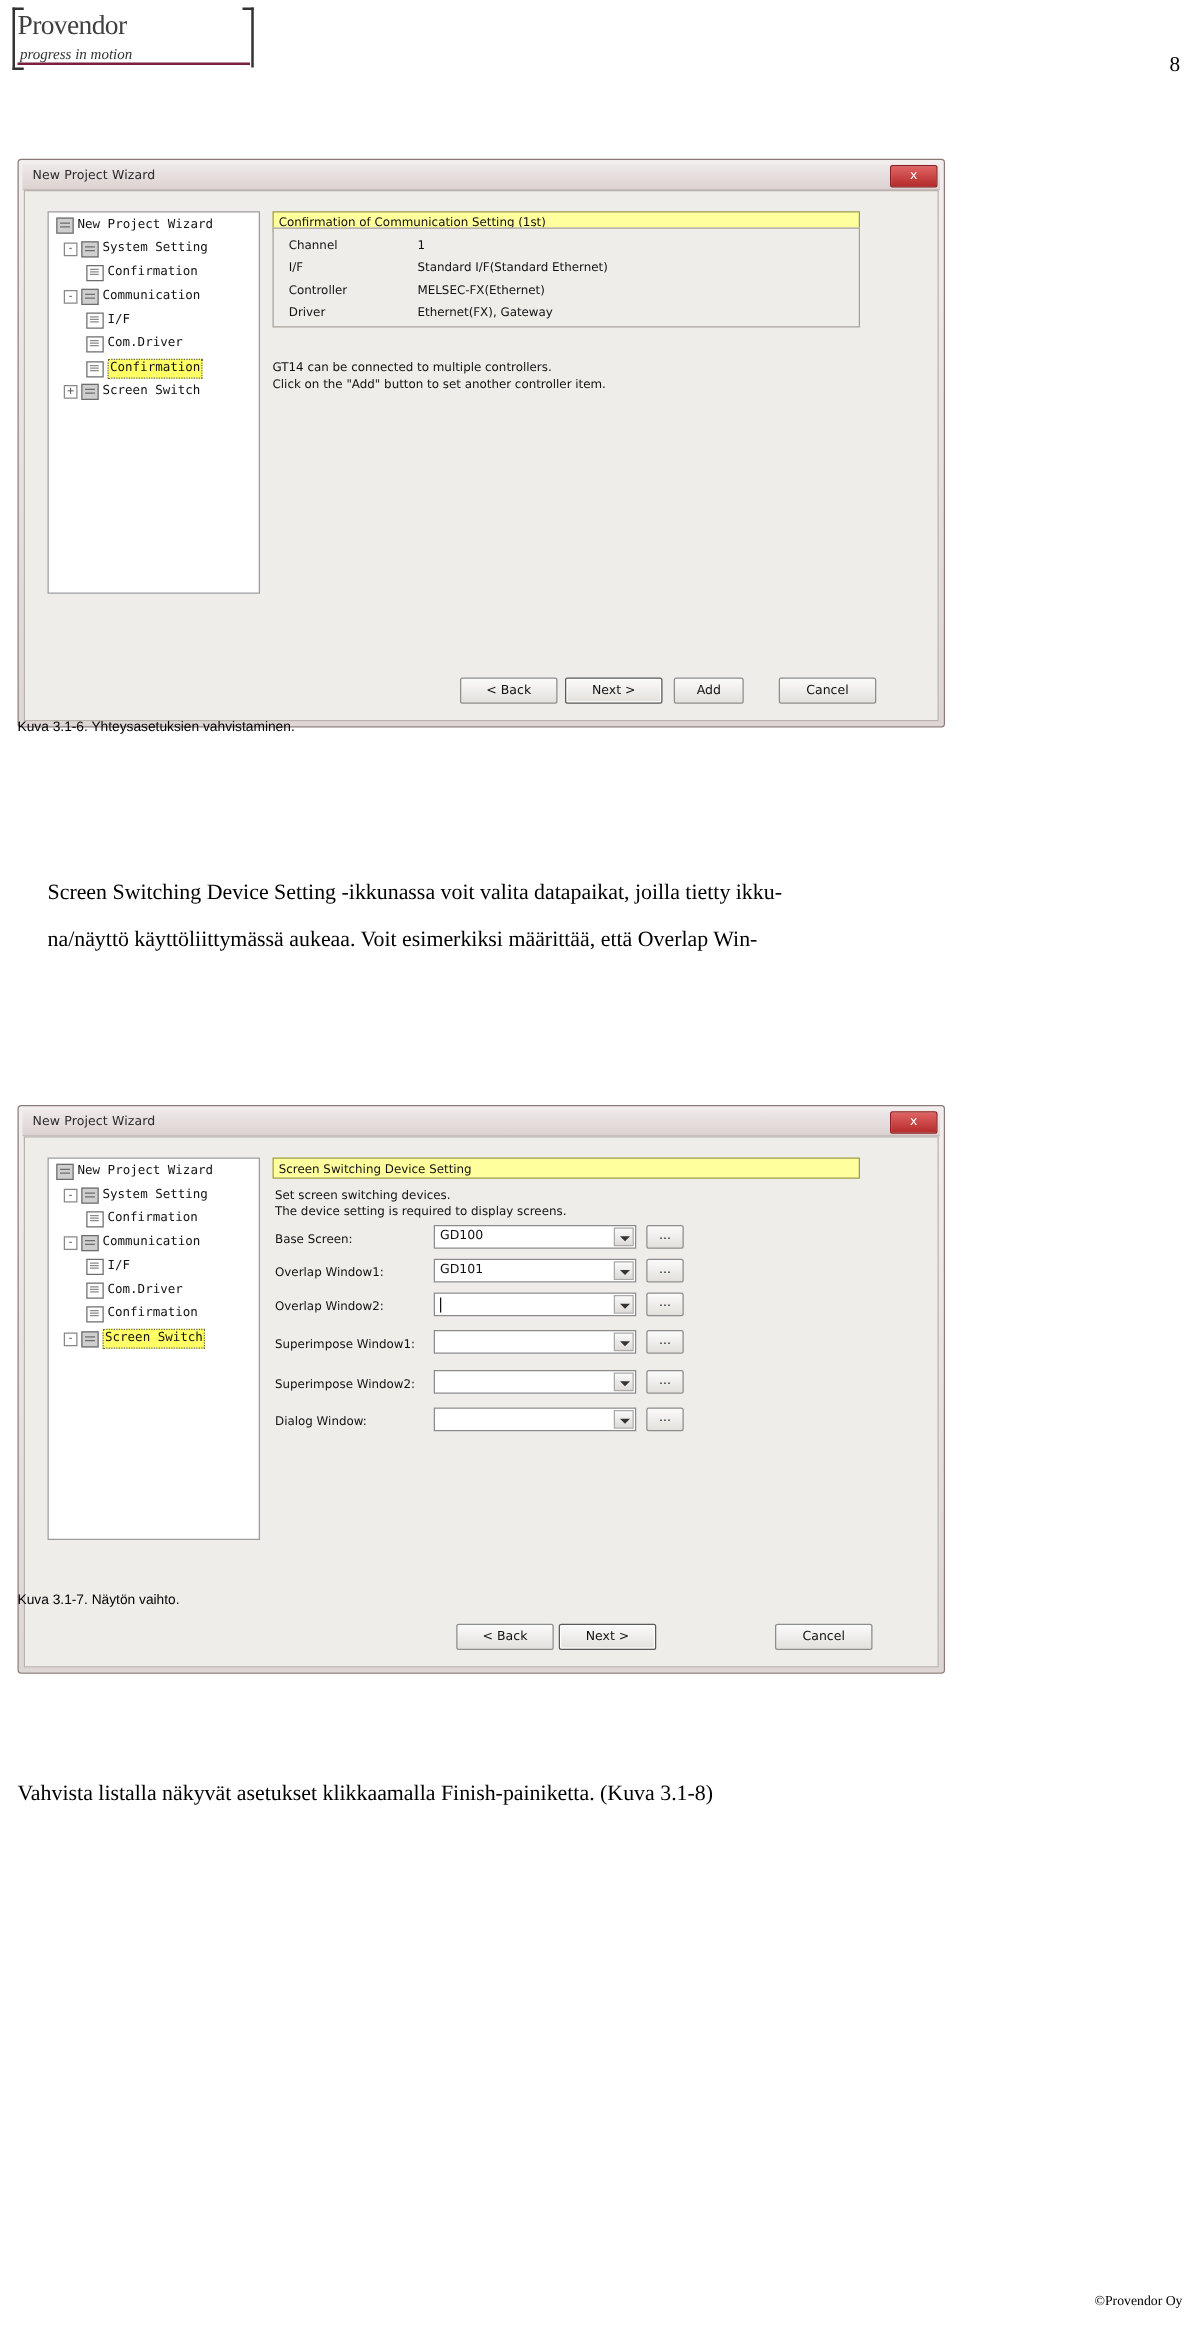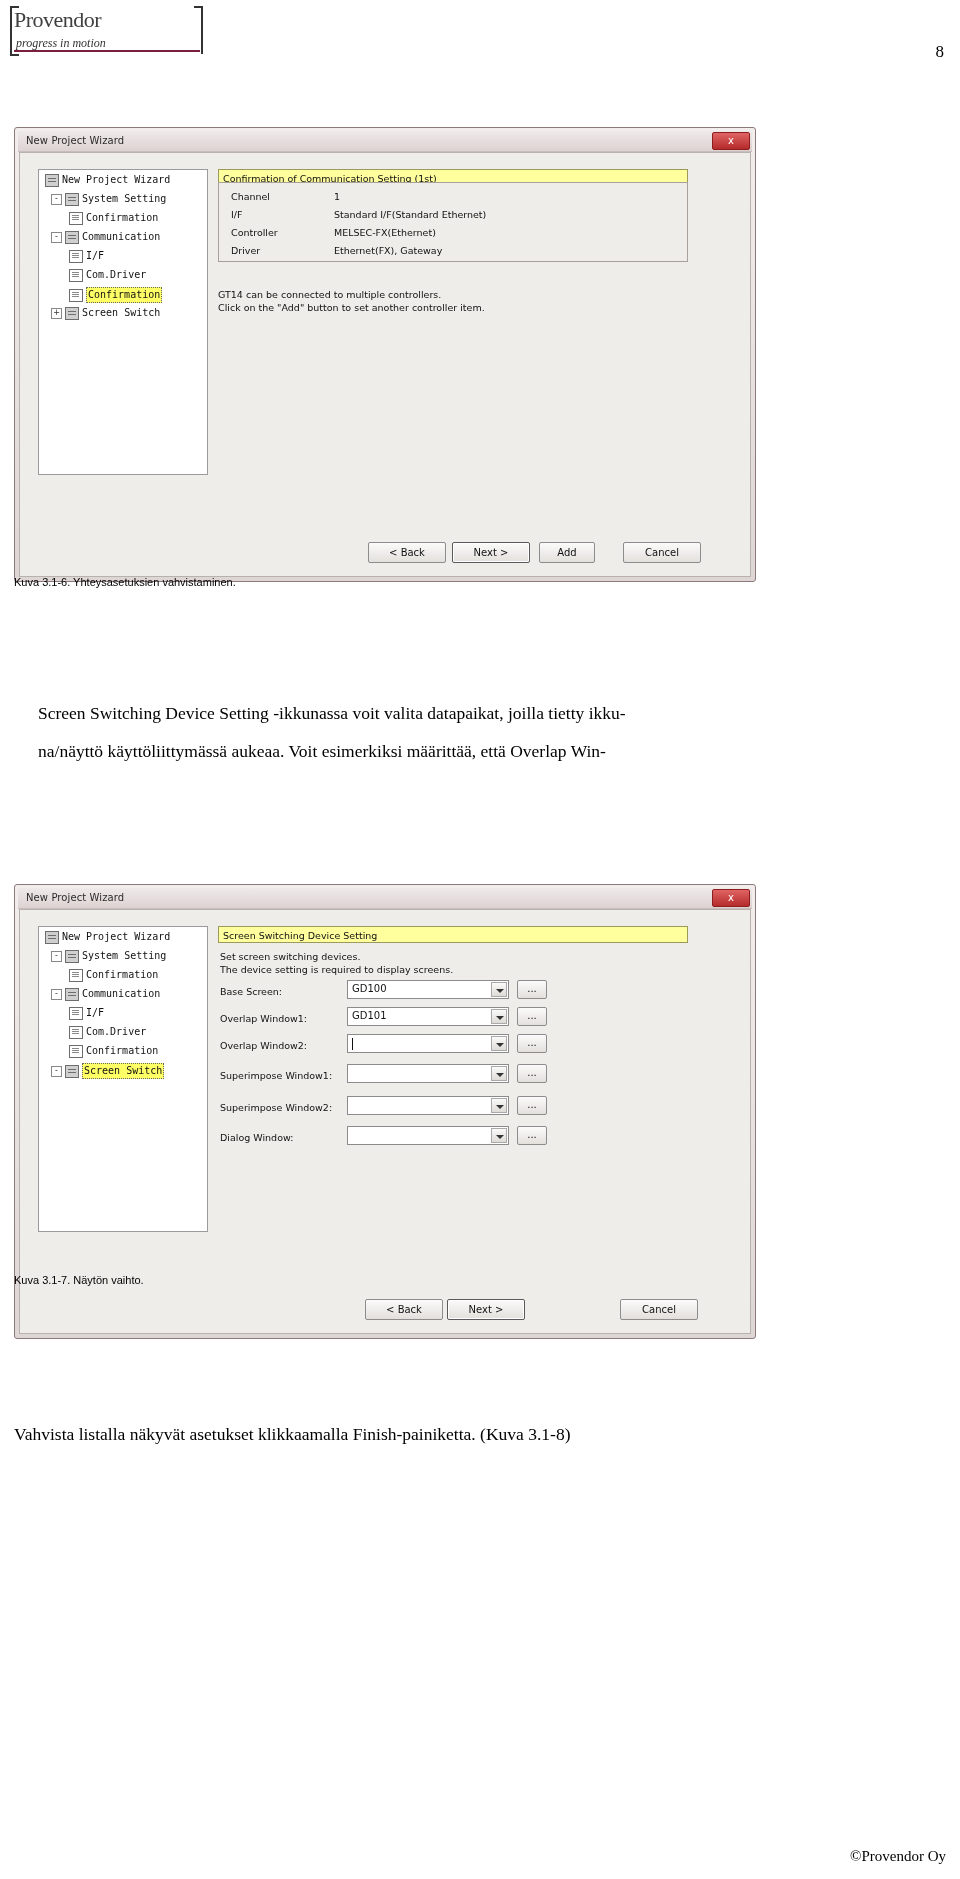--- a/index.html
+++ b/index.html
@@ -322,23 +322,23 @@
   .para {
     position: absolute;
     font-family: "Liberation Serif", serif;
     font-size: 17.5px;
     line-height: 38px;
     color: #000;
   }
   .footer {
     position: absolute;
     right: 14px;
-    bottom: 14px;
+    bottom: 32px;
     font-family: "Liberation Serif", serif;
-    font-size: 15px;
+    font-size: 11px;
   }
 </style>
 </head>
 <body>
 
 <div class="logo-block">
   <div class="logo-bracket-l"></div>
   <div class="logo-bracket-r"></div>
   <div class="logo-name">Provendor</div>
   <div class="logo-rule"></div>

